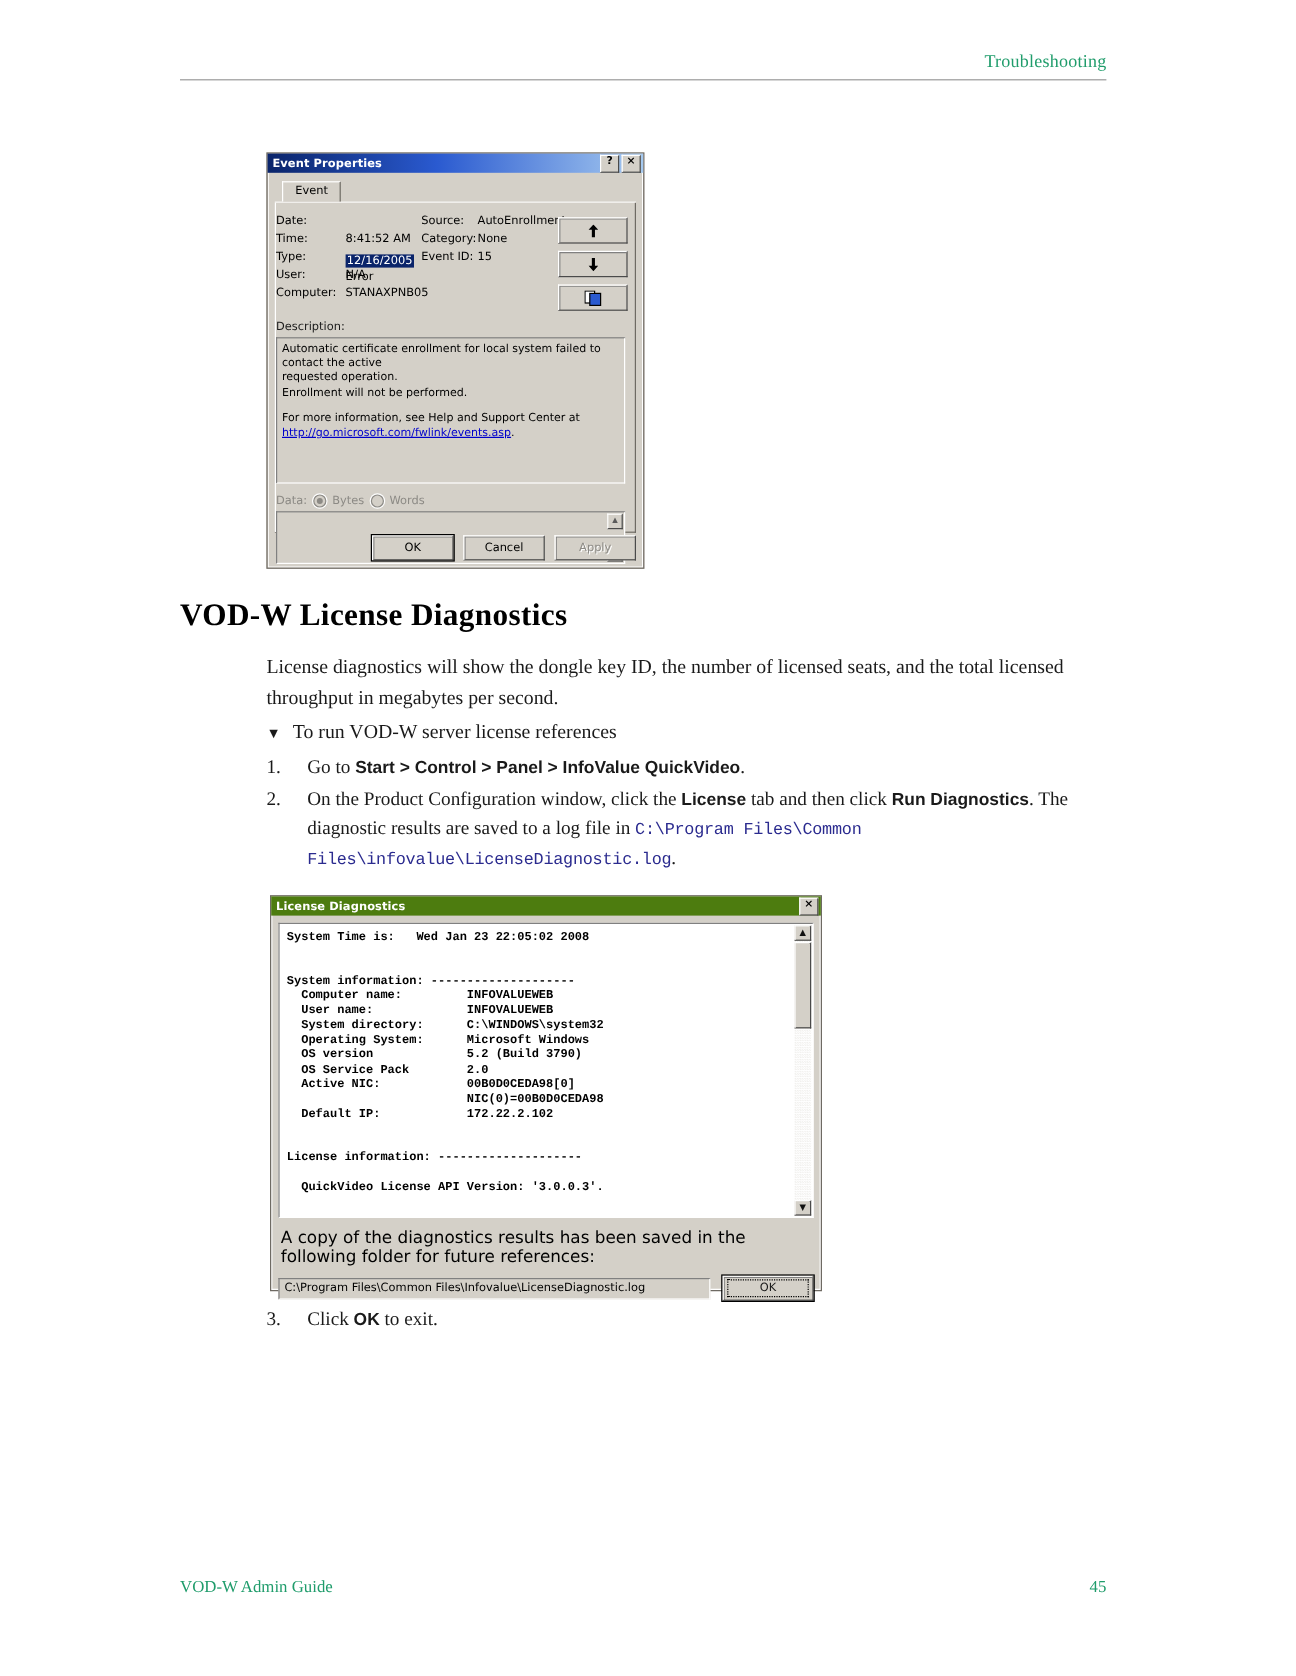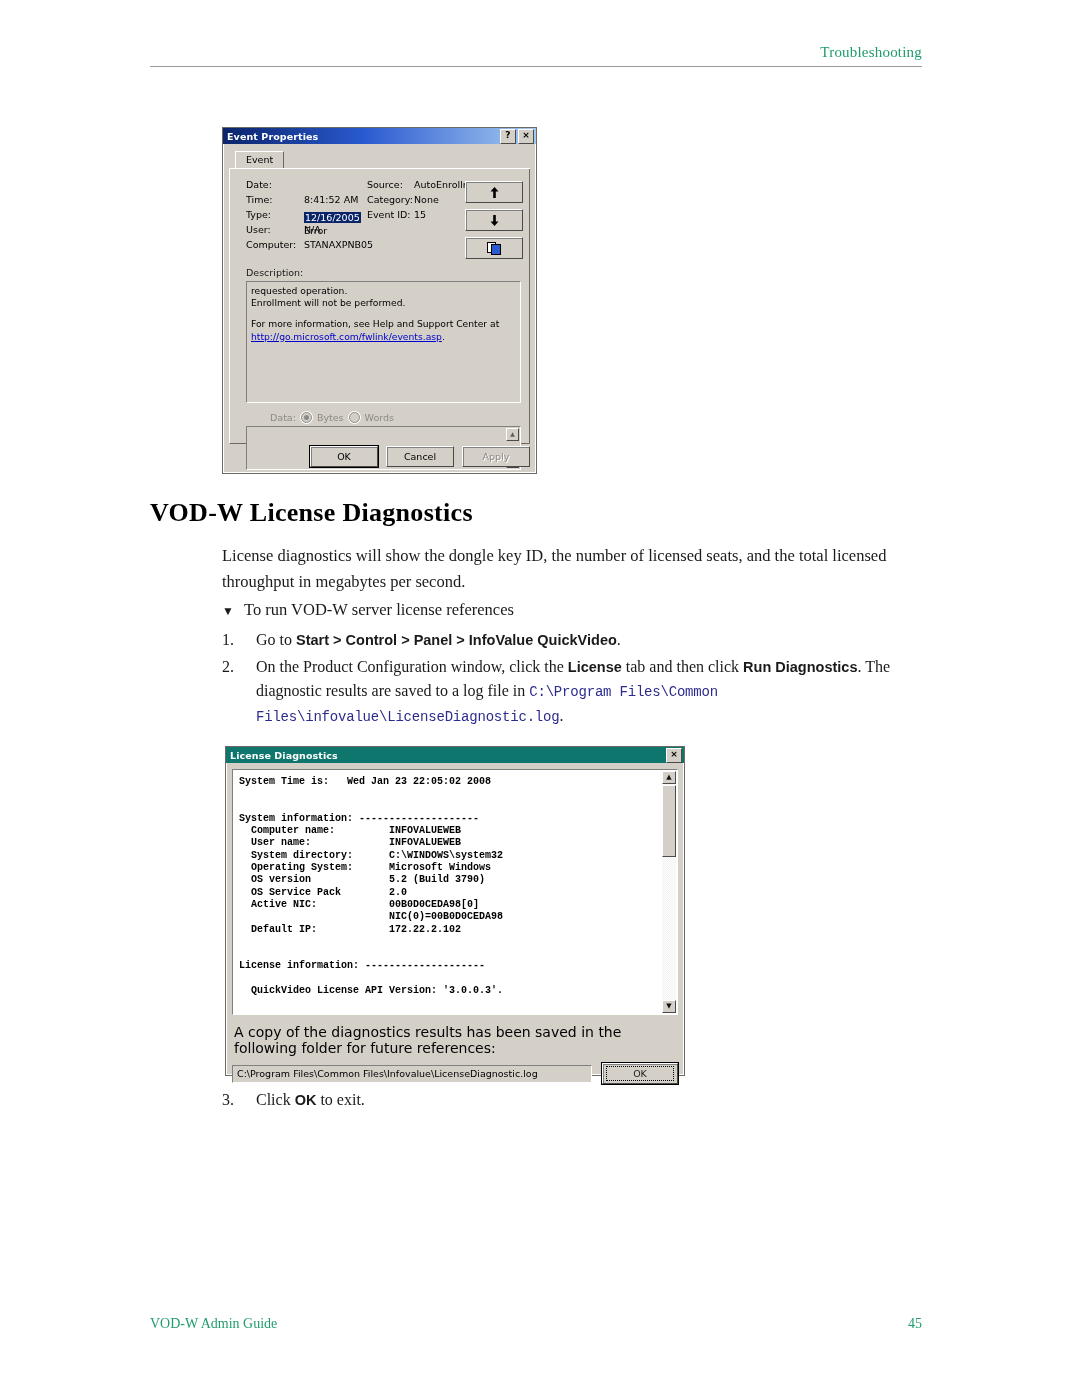--- a/index.html
+++ b/index.html
@@ -51,21 +51,21 @@
     padding: 0 2px 0 4px;
     color: #ffffff;
     font-size: 9.5px;
     font-weight: bold;
     letter-spacing: .1px;
   }
   .win-title.grad {
     background: linear-gradient(to right, #0a246a 0%, #2a5ad0 45%, #a6caf0 100%);
   }
   .win-title.solid {
-    background: #0f766e;
+    background: #4d7c0f;
   }
   .win-title .tspace { flex: 1; }
   .titlebtn {
     width: 14px;
     height: 13px;
     margin-left: 2px;
     background: #d4d0c8;
     border: 1px solid #ffffff;
     border-right-color: #4a4a4a;
     border-bottom-color: #4a4a4a;
@@ -108,21 +108,21 @@
     position: absolute;
     left: 0; right: 0; bottom: 0;
     border-top: 1px solid #ffffff;
   }
   .tab-panel {
     border: 1px solid #ffffff;
     border-top: none;
     border-right-color: #6e6a63;
     border-bottom-color: #6e6a63;
     background: #d4d0c8;
-    padding: 10px 8px 8px 16px;
+    padding: 10px 8px 8px 0;
     height: 275px;
     box-sizing: border-box;
     position: relative;
   }
 
   .fields {
     position: relative;
     height: 86px;
     font-size: 9.5px;
     color: #000;
@@ -174,21 +174,20 @@
   }
   .desc-gap { height: 9px; }
 
   .data-row {
     margin-top: 9px;
     font-size: 9.5px;
     color: #8c8a85;
     display: flex;
     align-items: center;
     gap: 5px;
-    margin-left: 24px;
   }
   .radio {
     width: 9px; height: 9px;
     border-radius: 50%;
     border: 1px solid #8c8a85;
     background: #d4d0c8;
     display: inline-block;
     position: relative;
     box-shadow: 0 0 0 1px #ffffff;
   }
@@ -511,20 +510,21 @@
             <svg width="15" height="13" viewBox="0 0 15 13">
               <rect x="0.5" y="0.5" width="8" height="10" fill="#ffffff" stroke="#000"></rect>
               <rect x="4.5" y="2.5" width="9" height="10" fill="#2a5ad0" stroke="#000"></rect>
             </svg>
           </div>
         </div>
       </div>
 
       <div class="desc-label">Description:</div>
       <div class="desc-box">
+        <div>Automatic certificate enrollment for local system failed to contact the active</div>
         <div>requested operation.</div>
         <div>  Enrollment will not be performed.</div>
         <div class="desc-gap"></div>
         <div>For more information, see Help and Support Center at</div>
         <div><a href="#">http://go.microsoft.com/fwlink/events.asp</a><span>.</span></div>
       </div>
 
       <div class="data-row">
         <span>Data:</span>
         <span class="radio on"></span>

